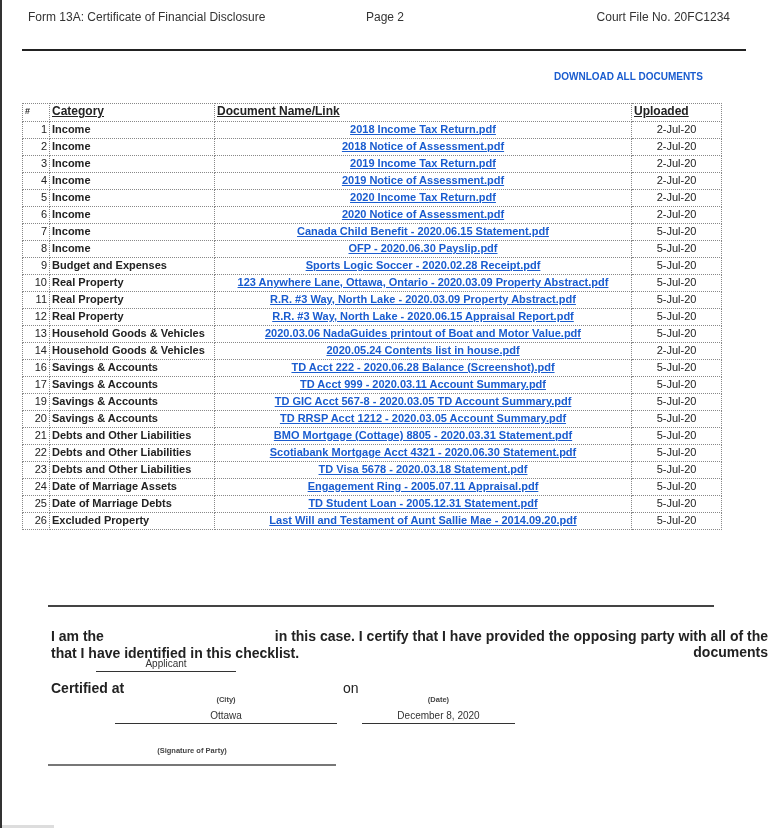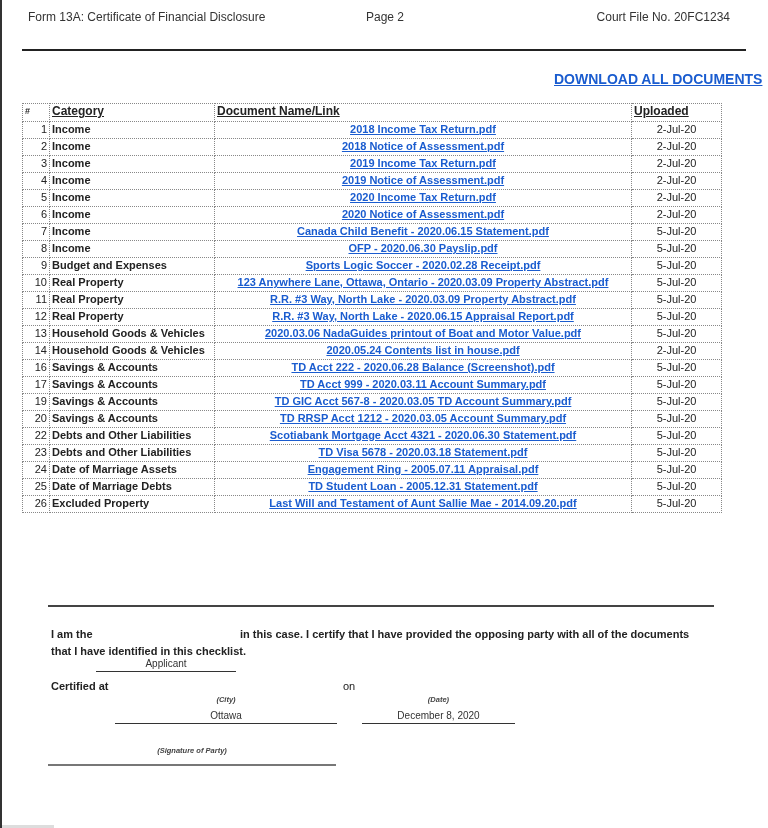--- a/index.html
+++ b/index.html
@@ -11,47 +11,47 @@
     .bottom-scroll { position: absolute; left: 2px; bottom: 0; width: 52px; height: 3px; background: #ddd; }
     .header {
       position: absolute; top: 10px; left: 28px; width: 702px; height: 18px;
       font-size: 12px; color: #333;
     }
     .header .title { position: absolute; left: 0; top: 0; }
     .header .page { position: absolute; left: 338px; top: 0; }
     .header .file { position: absolute; right: 0; top: 0; }
     .rule-top { position: absolute; top: 49px; left: 22px; width: 724px; height: 2px; background: #222; }
     .download {
-      position: absolute; top: 71px; left: 554px; font-size: 14px; font-weight: bold;
-      color: #1a5ccf; text-decoration: underline; cursor: pointer;
+      position: absolute; top: 71px; left: 554px; font-size: 10px; font-weight: bold;
+      color: #1a5ccf; cursor: pointer;
     }
     table.docs {
       position: absolute; top: 103px; left: 22px; width: 700px;
       border-collapse: collapse; font-size: 11px;
     }
     table.docs td, table.docs th {
       border: 1px dotted #888; padding: 0 2px; height: 16px; line-height: 15px;
       vertical-align: top;
     }
     table.docs th { font-weight: bold; text-align: left; height: 17px; }
     th.num-h { width: 22px; text-align: center; font-size: 9px; font-weight: normal; }
     th.cat-h, th.doc-h, th.up-h { text-decoration: underline; font-size: 12px; }
     th.up-h { text-align: center; }
     td.num { text-align: right; width: 22px; padding-right: 3px; }
     td.cat { font-weight: bold; width: 160px; }
     td.doc { width: 412px; text-align: center; }
     td.doc a { color: #1a5ccf; font-weight: bold; text-decoration: underline; cursor: pointer; }
     td.up { text-align: center; }
     .rule-mid { position: absolute; top: 605px; left: 48px; width: 666px; height: 2px; background: #444; }
-    .cert { position: absolute; left: 51px; font-size: 11px; font-weight: bold; color: #222; }
+    .cert { position: absolute; left: 51px; font-size: 14px; font-weight: bold; color: #222; text-align: right; }
     .blank {
       position: absolute; border-bottom: 1px solid #333; font-size: 10px; font-weight: normal;
       text-align: center; color: #333; height: 13px; margin-top: 32px;
     }
-    .sub { position: absolute; font-size: 7.5px; font-style: italic; font-weight: bold; color: #444; text-align: center; }
+    .sub { position: absolute; font-size: 7.5px; font-weight: bold; color: #444; text-align: center; }
   </style>
 </head>
 <body>
 
 <div class="left-edge"></div>
 <div class="bottom-scroll"></div>
 
 <div class="header">
   <span class="title">Form 13A: Certificate of Financial Disclosure</span>
   <span class="page">Page 2</span>
@@ -173,20 +173,26 @@
         <td class="doc"><a>TD GIC Acct 567-8 - 2020.03.05 TD Account Summary.pdf</a></td>
         <td class="up">5-Jul-20</td>
       </tr>
       <tr>
         <td class="num">20</td>
         <td class="cat">Savings &amp; Accounts</td>
         <td class="doc"><a>TD RRSP Acct 1212 - 2020.03.05 Account Summary.pdf</a></td>
         <td class="up">5-Jul-20</td>
       </tr>
       <tr>
+        <td class="num">21</td>
+        <td class="cat">Debts and Other Liabilities</td>
+        <td class="doc"><a>BMO Mortgage (Cottage) 8805 - 2020.03.31 Statement.pdf</a></td>
+        <td class="up">5-Jul-20</td>
+      </tr>
+      <tr>
         <td class="num">22</td>
         <td class="cat">Debts and Other Liabilities</td>
         <td class="doc"><a>Scotiabank Mortgage Acct 4321 - 2020.06.30 Statement.pdf</a></td>
         <td class="up">5-Jul-20</td>
       </tr>
       <tr>
         <td class="num">23</td>
         <td class="cat">Debts and Other Liabilities</td>
         <td class="doc"><a>TD Visa 5678 - 2020.03.18 Statement.pdf</a></td>
         <td class="up">5-Jul-20</td>

